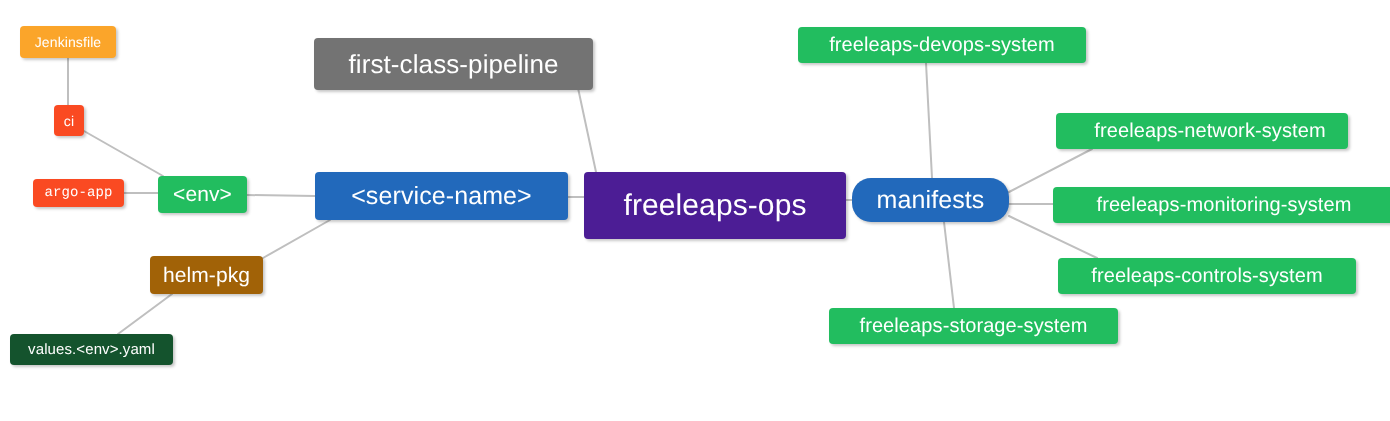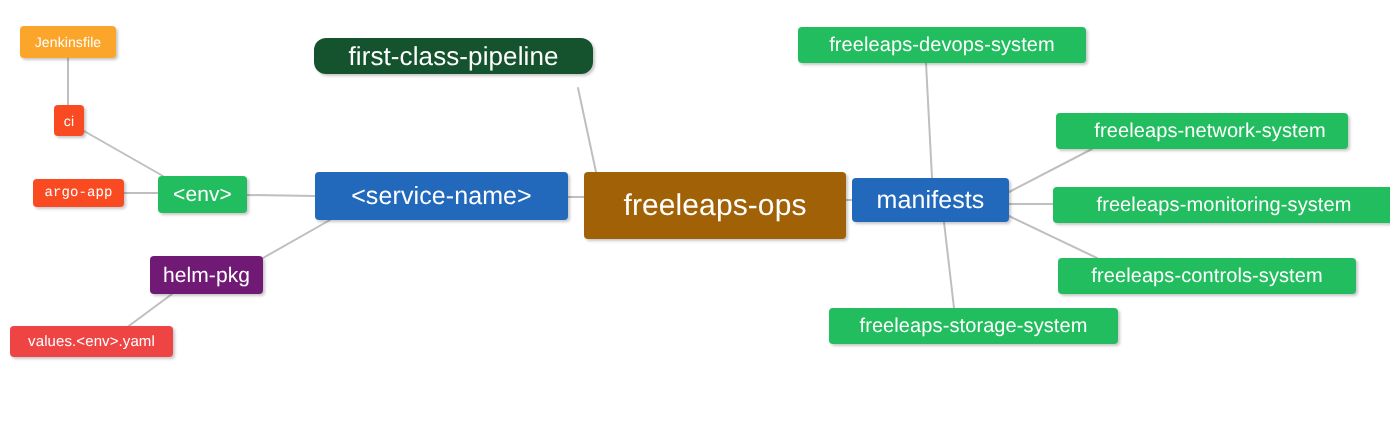--- a/index.html
+++ b/index.html
@@ -61,48 +61,48 @@
       <line x1="158" y1="193" x2="124" y2="193" stroke="#bfbfbf" stroke-width="2" stroke-linecap="round"></line>
       <line x1="68" y1="105" x2="68" y2="58" stroke="#bfbfbf" stroke-width="2" stroke-linecap="round"></line>
       <line x1="172" y1="294" x2="118" y2="334" stroke="#bfbfbf" stroke-width="2" stroke-linecap="round"></line>
       <line x1="932" y1="178" x2="926" y2="63" stroke="#bfbfbf" stroke-width="2" stroke-linecap="round"></line>
       <line x1="1009" y1="192" x2="1092" y2="149" stroke="#bfbfbf" stroke-width="2" stroke-linecap="round"></line>
       <line x1="1009" y1="204" x2="1053" y2="204" stroke="#bfbfbf" stroke-width="2" stroke-linecap="round"></line>
       <line x1="1009" y1="216" x2="1097" y2="258" stroke="#bfbfbf" stroke-width="2" stroke-linecap="round"></line>
       <line x1="944" y1="222" x2="954" y2="308" stroke="#bfbfbf" stroke-width="2" stroke-linecap="round"></line>
     </svg>
   <div id="node-layer">
-      <div class="node" style="left: 584px; top: 172px; width: 262px; height: 67px; background: #a16207;">
+      <div class="node" style="left: 584px; top: 172px; width: 262px; height: 67px; background: #4c1d95;">
         <span class="node-label" style="font-size: 30px;">freeleaps-ops</span>
       </div>
-      <div class="node" style="left: 314px; top: 38px; width: 279px; height: 36px; background: #14532d; border-radius: 12px;">
+      <div class="node" style="left: 314px; top: 38px; width: 279px; height: 52px; background: #737373;">
         <span class="node-label" style="font-size: 26px;">first-class-pipeline</span>
       </div>
       <div class="node" style="left: 315px; top: 172px; width: 253px; height: 48px; background: rgb(34, 105, 187);">
         <span class="node-label" style="font-size: 25px;">&lt;service-name&gt;</span>
       </div>
-      <div class="node" style="left: 852px; top: 178px; width: 157px; height: 44px; background: rgb(34, 105, 187);">
+      <div class="node" style="left: 852px; top: 178px; width: 157px; height: 44px; background: rgb(34, 105, 187); border-radius: 19px;">
         <span class="node-label" style="font-size: 25px;">manifests</span>
       </div>
       <div class="node" style="left: 158px; top: 176px; width: 89px; height: 37px; background: rgb(34, 189, 95);">
         <span class="node-label" style="font-size: 21px;">&lt;env&gt;</span>
       </div>
-      <div class="node" style="left: 150px; top: 256px; width: 113px; height: 38px; background: #701a75;">
+      <div class="node" style="left: 150px; top: 256px; width: 113px; height: 38px; background: #a16207;">
         <span class="node-label" style="font-size: 21px;">helm-pkg</span>
       </div>
       <div class="node" style="left: 20px; top: 26px; width: 96px; height: 32px; background: rgb(251, 165, 42);">
         <span class="node-label" style="font-size: 14px;">Jenkinsfile</span>
       </div>
       <div class="node" style="left: 54px; top: 105px; width: 30px; height: 31px; background: rgb(250, 74, 34);">
         <span class="node-label" style="font-size: 14px;">ci</span>
       </div>
       <div class="node" style="left: 33px; top: 179px; width: 91px; height: 28px; background: rgb(250, 74, 34);">
         <span class="node-label" style="font-size: 14px; font-family: Liberation Mono, monospace;">argo-app</span>
       </div>
-      <div class="node" style="left: 10px; top: 326px; width: 163px; height: 31px; background: #ef4444;">
+      <div class="node" style="left: 10px; top: 334px; width: 163px; height: 31px; background: #14532d;">
         <span class="node-label" style="font-size: 15px;">values.&lt;env&gt;.yaml</span>
       </div>
       <div class="node" style="left: 798px; top: 27px; width: 288px; height: 36px; background: rgb(34, 189, 95);">
         <span class="node-label" style="font-size: 20px;">freeleaps-devops-system</span>
       </div>
       <div class="node" style="left: 1056px; top: 113px; width: 292px; height: 36px; background: rgb(34, 189, 95); padding-left: 16px;">
         <span class="node-label" style="font-size: 20px;">freeleaps-network-system</span>
       </div>
       <div class="node" style="left: 1053px; top: 187px; width: 342px; height: 36px; background: rgb(34, 189, 95);">
         <span class="node-label" style="font-size: 20px;">freeleaps-monitoring-system</span>

